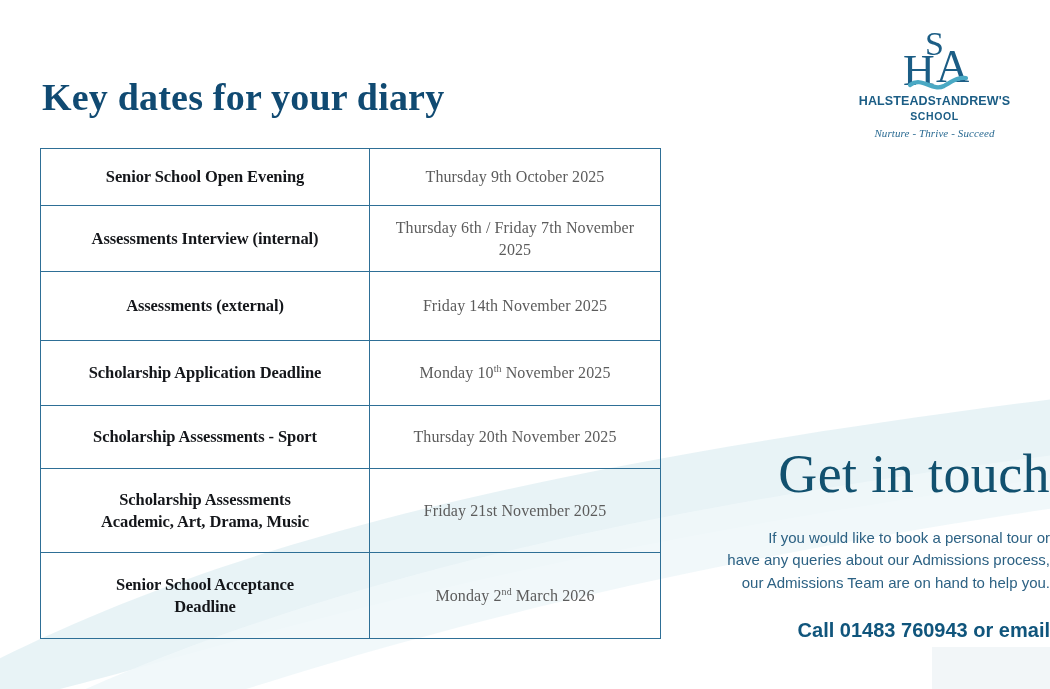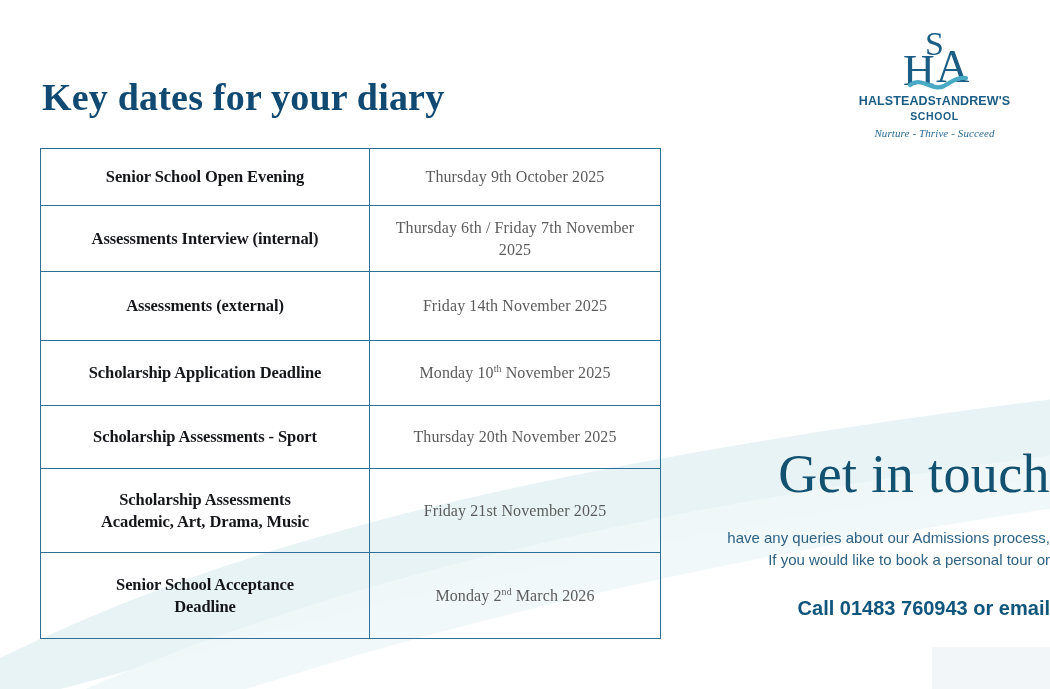--- a/index.html
+++ b/index.html
@@ -228,21 +228,22 @@
       <tr class="row-h8">
         <td class="col-event"><span>Senior School Acceptance</span><br><span>Deadline</span></td>
         <td class="col-date"><span>Monday 2</span><sup>nd</sup><span> March 2026</span></td>
       </tr>
     </tbody>
   </table>
 
   <div class="contact">
     <div class="contact-heading">Get in touch</div>
     <div class="contact-body">
+      <div>If you would like to book a personal tour or</div>
       <div>have any queries about our Admissions process,</div>
-      <div>If you would like to book a personal tour or</div>
+      <div>our Admissions Team are on hand to help you.</div>
     </div>
     <div class="contact-cta">
       <div>Call 01483 760943 or email</div>
     </div>
   </div>
 
 </div>
 
 </body></html>

